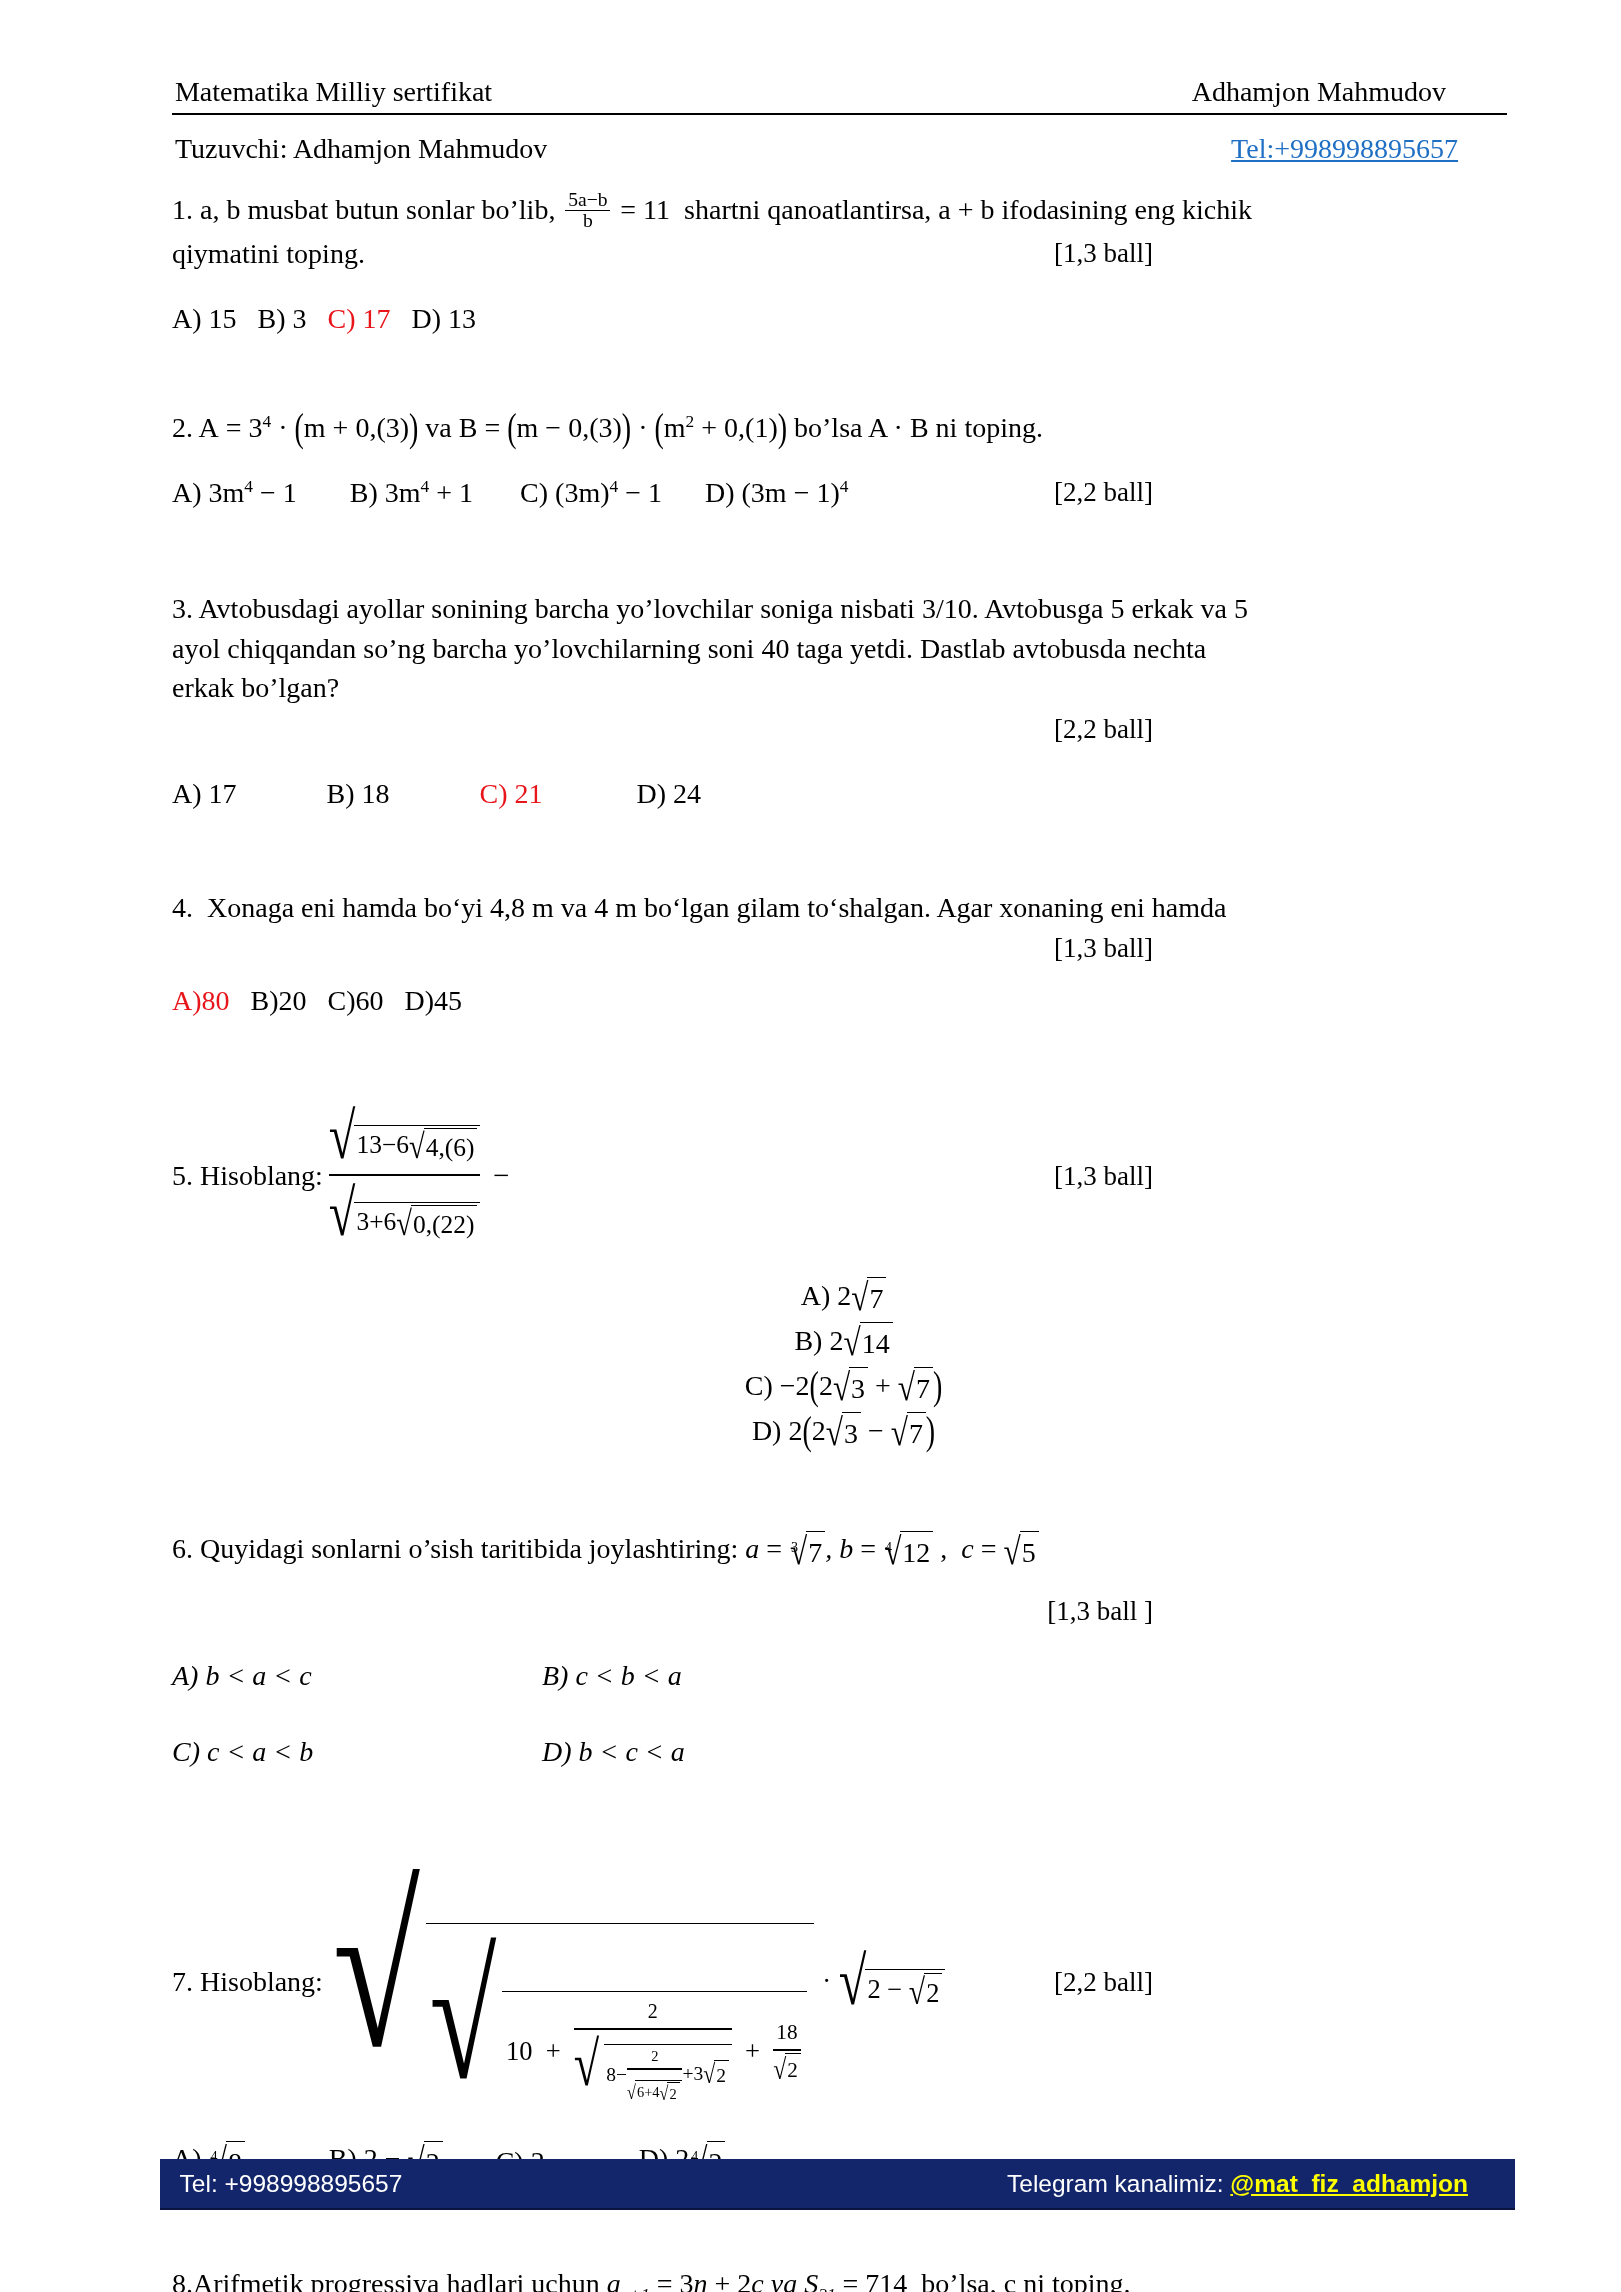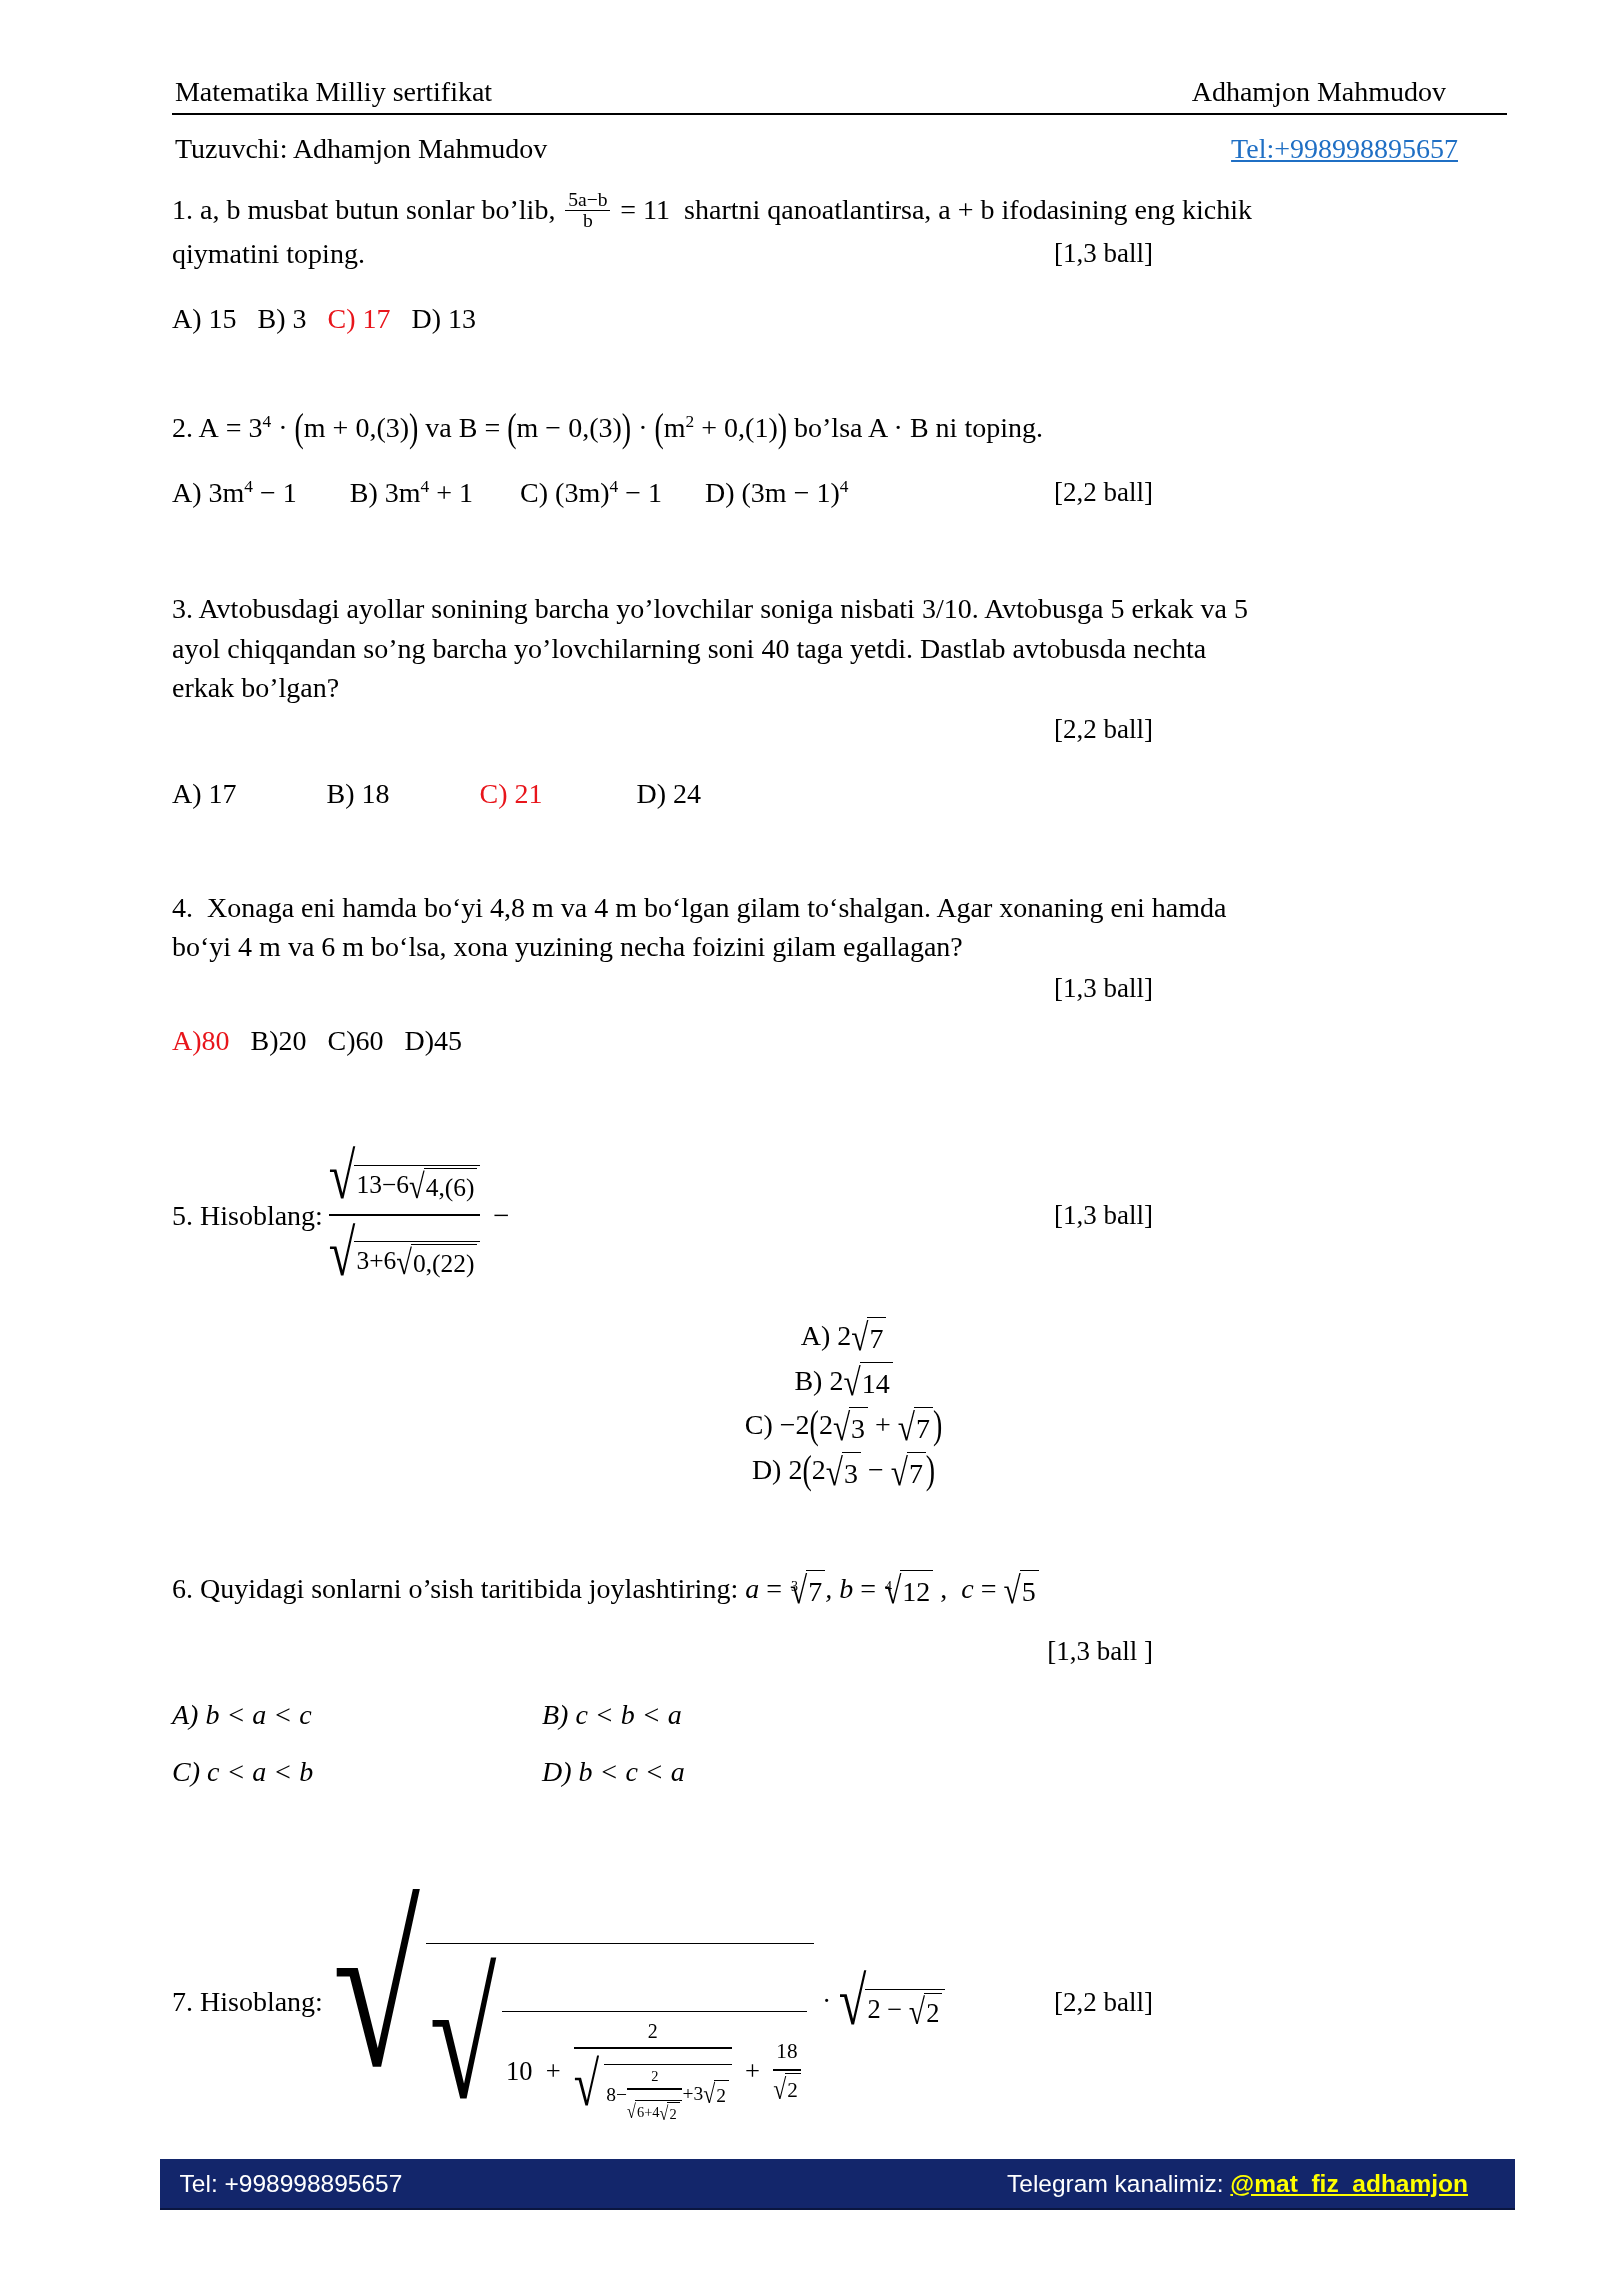--- a/index.html
+++ b/index.html
@@ -258,21 +258,20 @@
         <span style="width:94px;"></span>
         <span><span>D)</span>&nbsp;<span>24</span></span>
       </div>
     </div>
 
     <div class="q" style="margin-top:74px;">
       <span class="q-text">
         <span>4.</span>&nbsp;
         <span>Xonaga eni hamda bo‘yi 4,8 m va 4 m bo‘lgan gilam to‘shalgan. Agar xonaning eni hamda</span>
       </span>
-      <span class="q-text">bo‘yi 4 m va 6 m bo‘lsa, xona yuzining necha foizini gilam egallagan?</span>
       <span class="ball ball-row">[1,3 ball]</span>
       <div class="opts" style="margin-top:13.7px;">
         <span class="red"><span>A)</span><span>80</span></span>&nbsp;&nbsp;
         <span><span>B)</span><span>20</span></span>&nbsp;&nbsp;
         <span><span>C)</span><span>60</span></span>&nbsp;&nbsp;
         <span><span>D)</span><span>45</span></span>
       </div>
     </div>
 
     <div class="q" style="margin-top:82px;">
@@ -311,21 +310,21 @@
         <span class="rad"><span class="idxroot">3</span><span class="sign">√</span><span class="body">7</span></span><span class="it">,&nbsp;b</span> =
         <span class="rad"><span class="idxroot">4</span><span class="sign">√</span><span class="body">12</span></span> ,
         <span class="it">&nbsp;c</span> =
         <span class="rad"><span class="sign">√</span><span class="body">5</span></span>
       </span>
       <span class="ball ball-row" style="margin-top:17.6px;">[1,3 ball ]</span>
       <div class="opts it" style="margin-top:25.5px;display:flex;">
         <span style="width:370px;"><span>A)</span>&nbsp;<span>b &lt; a &lt; c</span></span>
         <span><span>B)</span>&nbsp;<span>c &lt; b &lt; a</span></span>
       </div>
-      <div class="opts it" style="margin-top:17px;display:flex;">
+      <div class="opts it" style="margin-top:37px;display:flex;">
         <span style="width:370px;"><span>C)</span>&nbsp;<span>c &lt; a &lt; b</span></span>
         <span><span>D)</span>&nbsp;<span>b &lt; c &lt; a</span></span>
       </div>
     </div>
 
     <div class="q" style="margin-top:86px;">
       <div class="q7-line">
         <span class="q5-label">7.</span>&nbsp;
         <span class="q5-label">Hisoblang:</span>
         <span class="q7-expr">

